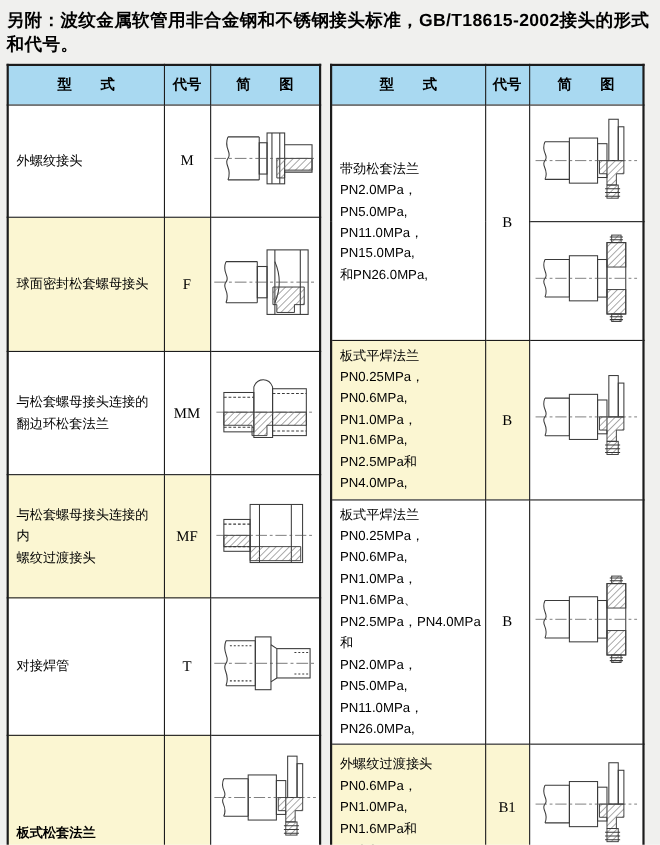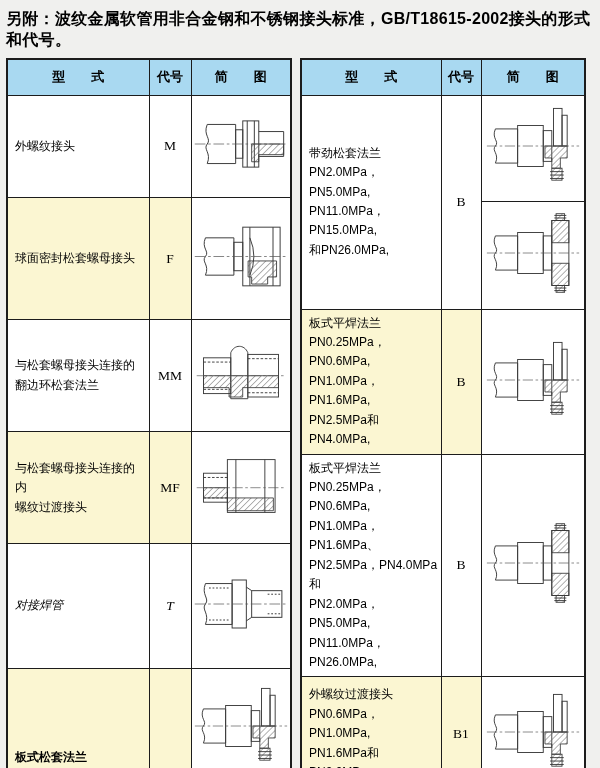--- a/index.html
+++ b/index.html
@@ -50,21 +50,21 @@
     font-size:13.5px;
   }
   td.diag{
     text-align:center;
     vertical-align:middle;
     background:#fff;
   }
   tr.hl td.type, tr.hl td.code{background:var(--hl);}
   
   tr.lr1{height:86px;border-radius:11px;} tr.lr2{height:102px;margin-left:36px;} tr.lr3{height:94px;}
-  tr.lr4{height:94px;margin-left:25px;} tr.lr5{height:104px;font-style:italic;} tr.lr6a{height:100px;font-weight:bold;} tr.lr6b{height:100px;}
+  tr.lr4{height:94px;margin-left:25px;} tr.lr5{height:104px;} tr.lr6a{height:100px;font-weight:bold;} tr.lr6b{height:100px;}
   
   tr.rr1a{height:106px;} tr.rr1b{height:108px;} tr.rr2{height:118px;}
   tr.rr3{height:118px;} tr.rr4{height:114px;} tr.rr5{height:116px;}
   .diagram{display:inline-block;line-height:0;}
   .diagram svg{display:inline-block;}
 </style>
 </head>
 <body>
 
 <svg width="0" height="0" style="position:absolute" aria-hidden="true">

